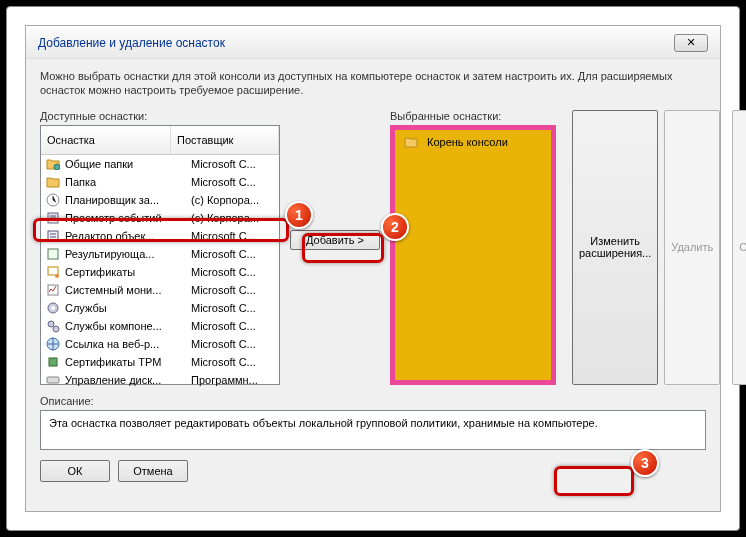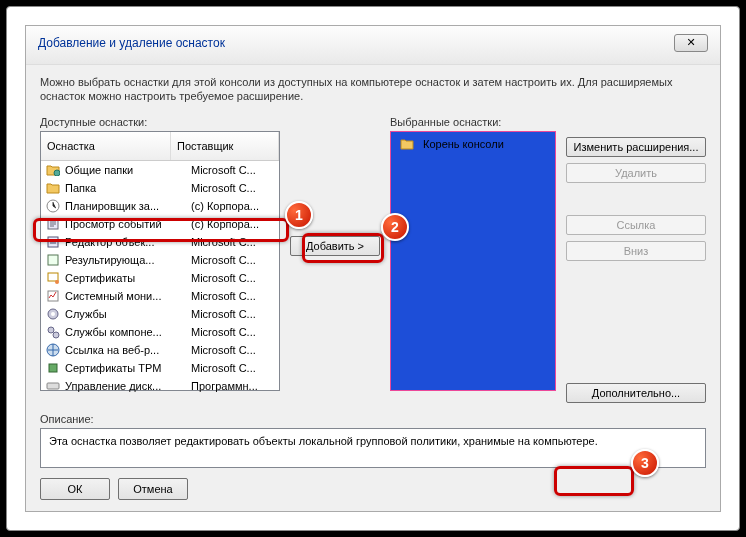--- a/index.html
+++ b/index.html
@@ -1,41 +1,41 @@
 <!DOCTYPE html>
 <html><head>
 <meta charset="utf-8">
 <style>
 * { box-sizing: border-box; margin: 0; padding: 0; }
 body { font-family: "Segoe UI", Tahoma, sans-serif; font-size: 11px; background: #000; padding: 6px; width: 746px; height: 537px; }
 .outer { background: #fff; border: 1px solid #888; border-radius: 4px; width: 100%; height: 100%; position: relative; }
 .window { background: #f0f0f0; border: 1px solid #aaa; position: absolute; top: 18px; left: 18px; right: 18px; bottom: 18px; }
-.titlebar { display: flex; align-items: center; justify-content: space-between; padding: 8px 12px 12px; background: linear-gradient(#fdfdfd, #e9e9e9); border-bottom: 1px solid #ddd; }
+.titlebar { display: flex; align-items: center; justify-content: space-between; padding: 8px 12px 6px; background: linear-gradient(#fdfdfd, #e9e9e9); border-bottom: 1px solid #ddd; }
 .titlebar span { color: #003399; font-size: 12px; }
 .close-btn { width: 34px; height: 18px; border: 1px solid #888; border-radius: 3px; background: linear-gradient(#f5f5f5,#ddd); text-align: center; line-height: 14px; font-size: 11px; cursor: pointer; }
 .content { padding: 10px 14px 8px; }
 .intro { color: #333; margin-bottom: 12px; line-height: 1.3; }
 .layout { display: flex; gap: 10px; }
 .col-left { width: 240px; }
 .col-mid { width: 90px; display: flex; flex-direction: column; justify-content: flex-start; padding-top: 120px; }
 .col-center { flex: 1; }
-.col-right { width: 140px; display: flex; flex-direction: column; gap: 6px; }
+.col-right { width: 140px; display: flex; flex-direction: row; gap: 6px; }
 .label { margin-bottom: 3px; color: #333; }
 .listbox { border: 1px solid #828790; background: #fff; height: 260px; position: relative; }
 .list-header { display: flex; background: linear-gradient(#fff,#eee); border-bottom: 1px solid #ccc; font-size: 11px; }
 .list-header div { padding: 8px 6px; border-right: 1px solid #ddd; }
 .hcol1 { width: 130px; }
 .hcol2 { flex: 1; }
 .list-body { overflow-y: scroll; height: 236px; }
 .row { display: flex; align-items: center; padding: 1px 0; cursor: pointer; }
 .row.selected { background: #fff; }
 .ico { width: 16px; height: 16px; margin: 0 4px; display: inline-flex; align-items: center; justify-content: center; }
 .cell1 { width: 126px; white-space: nowrap; overflow: hidden; text-overflow: ellipsis; }
 .cell2 { flex: 1; white-space: nowrap; overflow: hidden; text-overflow: ellipsis; padding-right: 16px; }
-.tree { border: 1px solid #ec4899; background: #1d4ed8; height: 260px; padding: 4px; }
+.tree { border: 5px solid #ec4899; background: #eab308; height: 260px; padding: 4px; }
 .tree-item { display: flex; align-items: center; gap: 4px; }
 .btn { border: 1px solid #707070; background: linear-gradient(#f2f2f2,#e3e3e3); padding: 3px 6px; font-size: 11px; border-radius: 2px; cursor: pointer; text-align: center; }
 .btn.disabled { color: #999; border-color: #b5b5b5; background: #f4f4f4; cursor: default; }
 .btn.wide { width: 100%; }
 .desc-label { margin-top: 10px; }
 .desc-box { border: 1px solid #828790; background: #fff; padding: 6px 8px; height: 40px; margin-top: 3px; }
 .bottom-buttons { display: flex; justify-content: flex-start; gap: 8px; margin-top: 10px; padding-right: 4px; }
 .bottom-buttons .btn { width: 70px; padding: 4px; }
 .hl-red { position: absolute; border: 3px solid #cc0000; border-radius: 6px; pointer-events: none; box-shadow: 0 0 4px rgba(0,0,0,.4); }
 .hl1 { top: 211px; left: 26px; width: 256px; height: 24px; }

